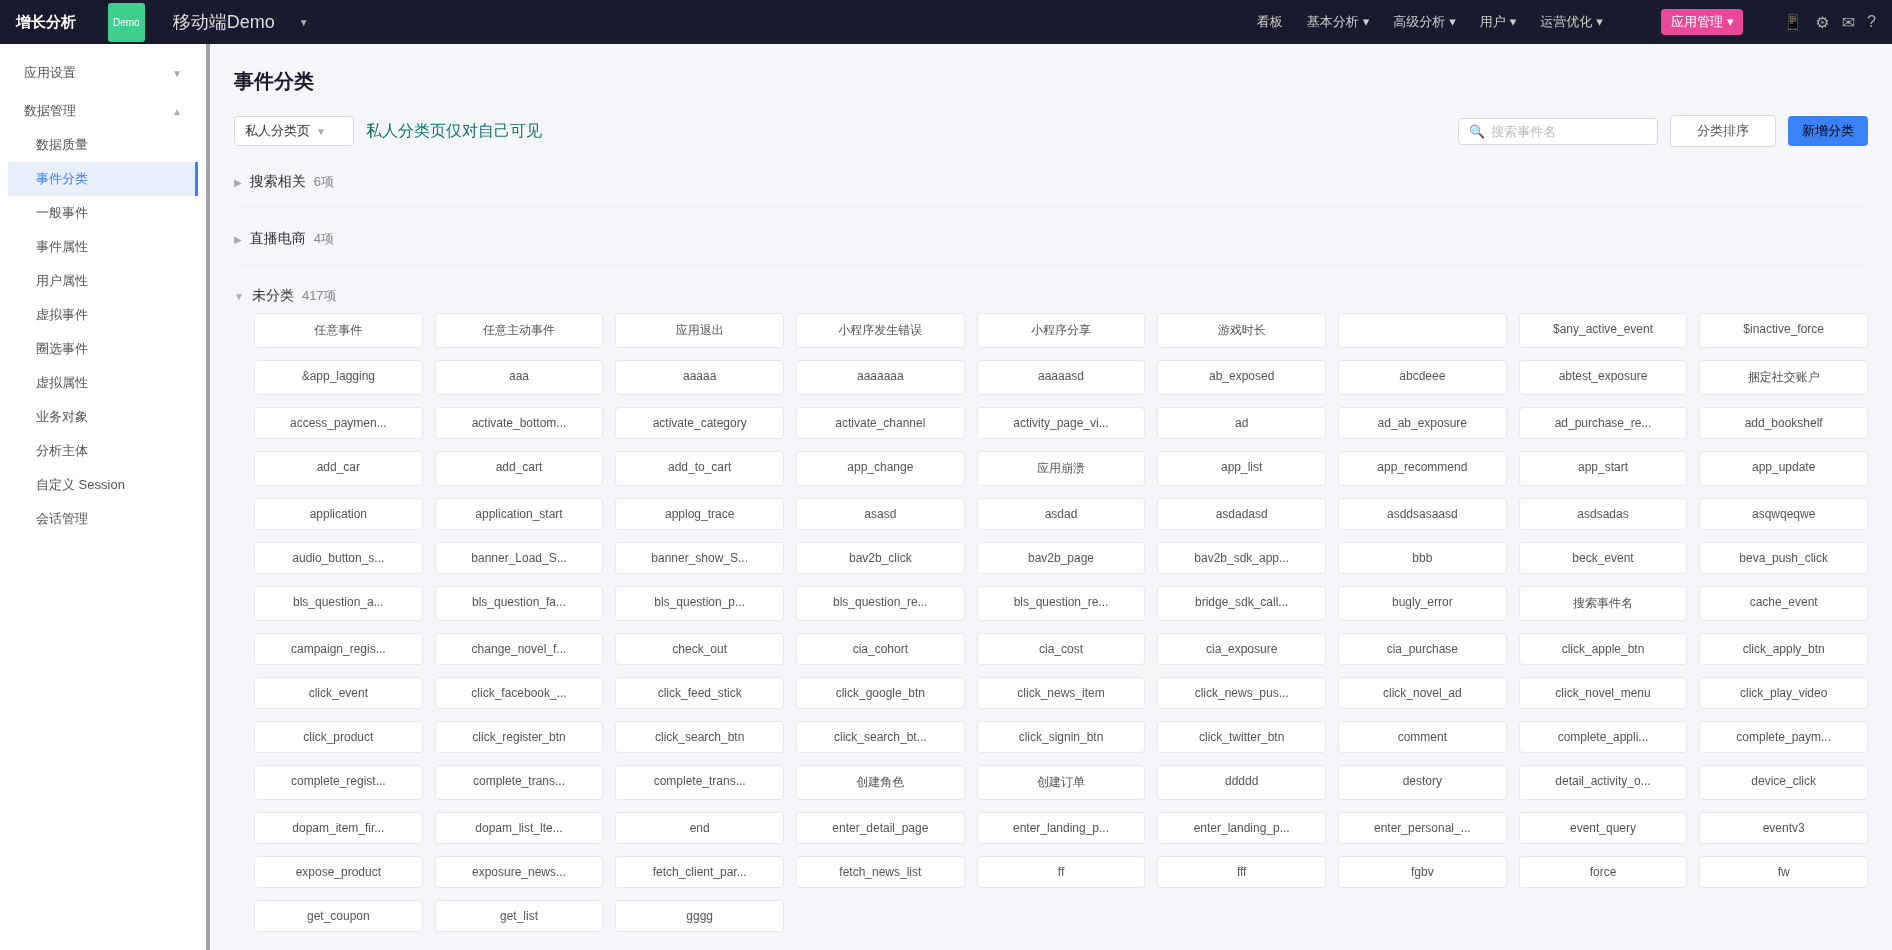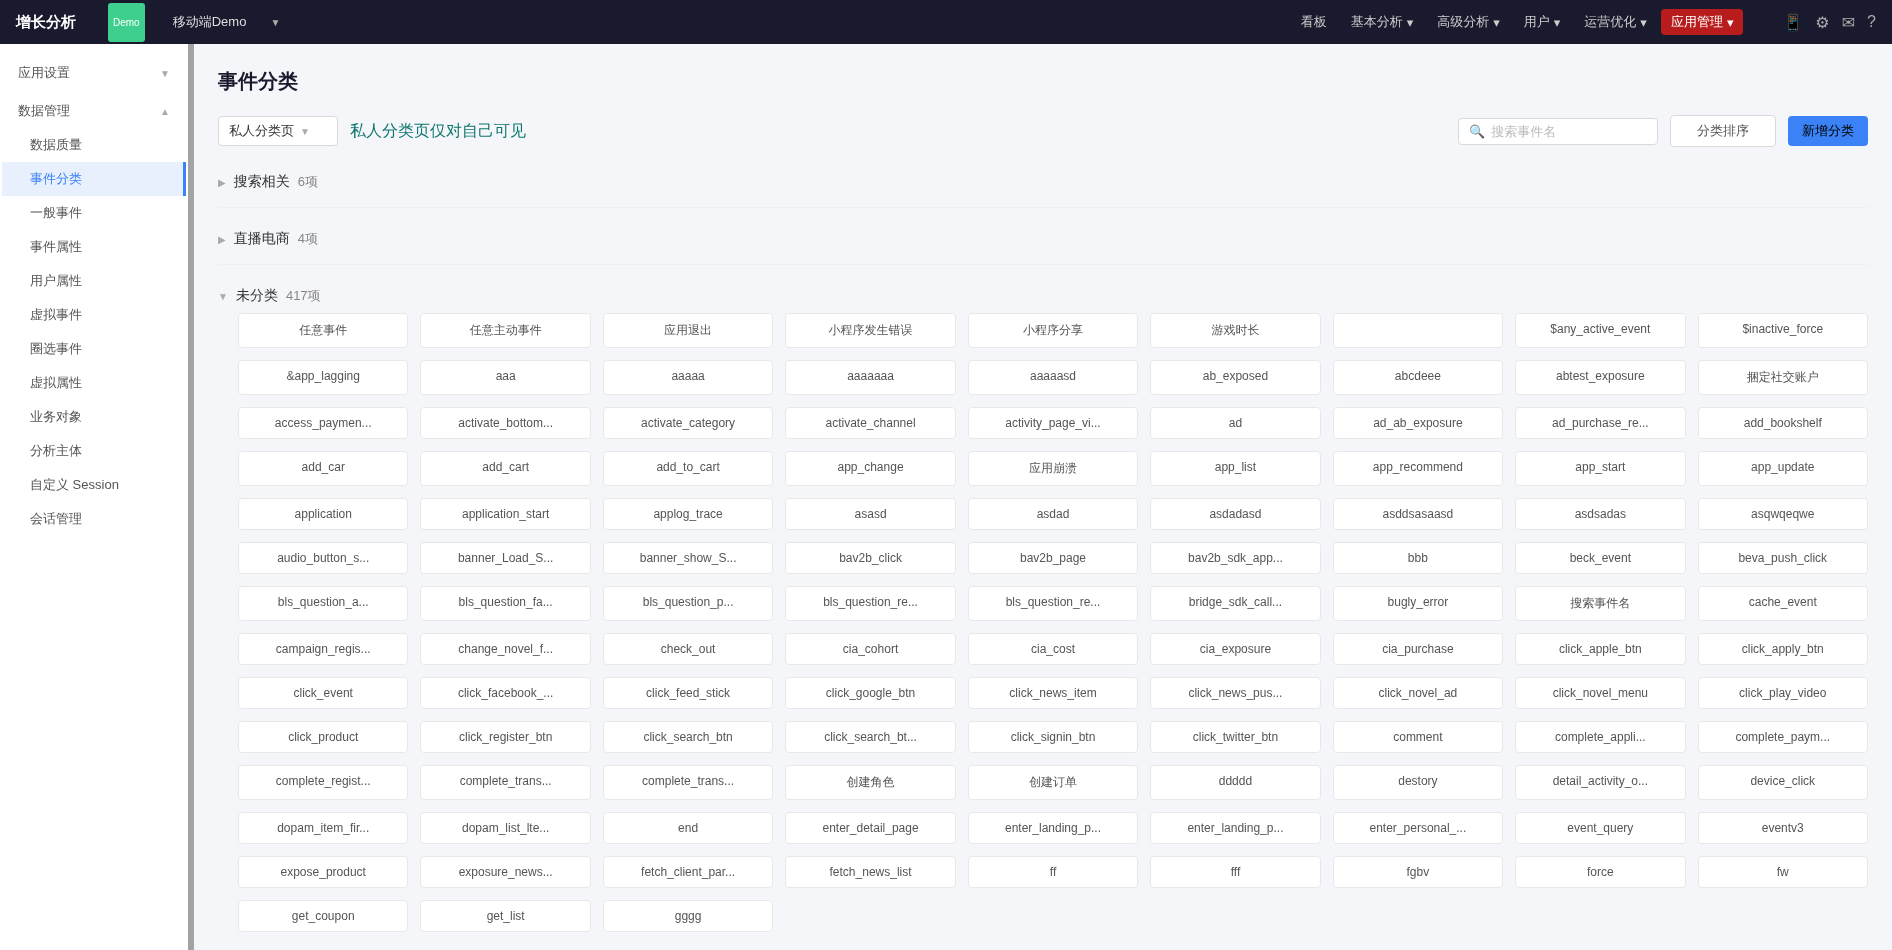--- a/index.html
+++ b/index.html
@@ -2,34 +2,34 @@
 <html><head>
   <meta charset="utf-8">
   <style>
     * { box-sizing: border-box; margin: 0; padding: 0; }
     body { font-family: -apple-system, BlinkMacSystemFont, 'PingFang SC', 'Microsoft YaHei', sans-serif; font-size: 13px; background: #f5f6fa; color: #333; display: flex; flex-direction: column; height: 100vh; overflow: hidden; }
 
     
     .top-nav { display: flex; align-items: center; background: #1a1a2e; color: #ccc; height: 44px; padding: 0 16px; gap: 24px; flex-shrink: 0; }
     .app-title { color: #fff; font-size: 15px; font-weight: 600; margin-right: 8px; }
     .demo-badge { background: #3ecf8e; color: #fff; font-size: 10px; padding: 14px 5px; border-radius: 3px; margin-right: 4px; }
-    .app-name { color: #ddd; font-size: 13px; }
+    .app-name { color: #ddd; font-size: 18px; }
     .nav-dropdown-arrow { color: #aaa; font-size: 10px; cursor: pointer; }
     .nav-divider { flex: 1; }
-    .nav-items { display: flex; align-items: center; gap: 4px; }
+    .nav-items { display: flex; align-items: center; gap: 4px; font-family: Liberation Serif, serif; }
     .nav-item { color: #ccc; padding: 4px 10px; border-radius: 4px; cursor: pointer; font-size: 13px; display: flex; align-items: center; gap: 4px; }
-    .nav-item.active { background: #b91c1c; color: #fff; }
+    .nav-item.active { background: #ec4899; color: #fff; margin-left: 44px; }
     .nav-icons { display: flex; align-items: center; gap: 12px; margin-left: 16px; }
     .nav-icon-btn { color: #aaa; cursor: pointer; font-size: 16px; }
 
     
     .main-layout { display: flex; flex: 1; overflow: hidden; }
 
     
-    .sidebar { width: 194px; background: #fff; border-right: 6px solid #a3a3a3; padding: 12px 2px; overflow-y: auto; flex-shrink: 0; }
+    .sidebar { width: 210px; background: #fff; border-right: 4px solid #a3a3a3; padding: 12px 8px; overflow-y: auto; flex-shrink: 0; }
     .sidebar-section { margin-bottom: 4px; }
     .sidebar-section-header { display: flex; align-items: center; justify-content: space-between; padding: 8px 16px; cursor: pointer; color: #555; font-size: 13px; }
     .sidebar-section-header .arrow { font-size: 10px; color: #aaa; }
     .sidebar-item { padding: 8px 16px 8px 28px; cursor: pointer; color: #555; font-size: 13px; border-radius: 0; }
     .sidebar-item.active { background: #e8f0fe; color: #3b82f6; font-weight: 500; border-right: 3px solid #3b82f6; }
 
     
     .content { flex: 1; overflow-y: auto; padding: 24px 24px 24px 24px; }
 
     

